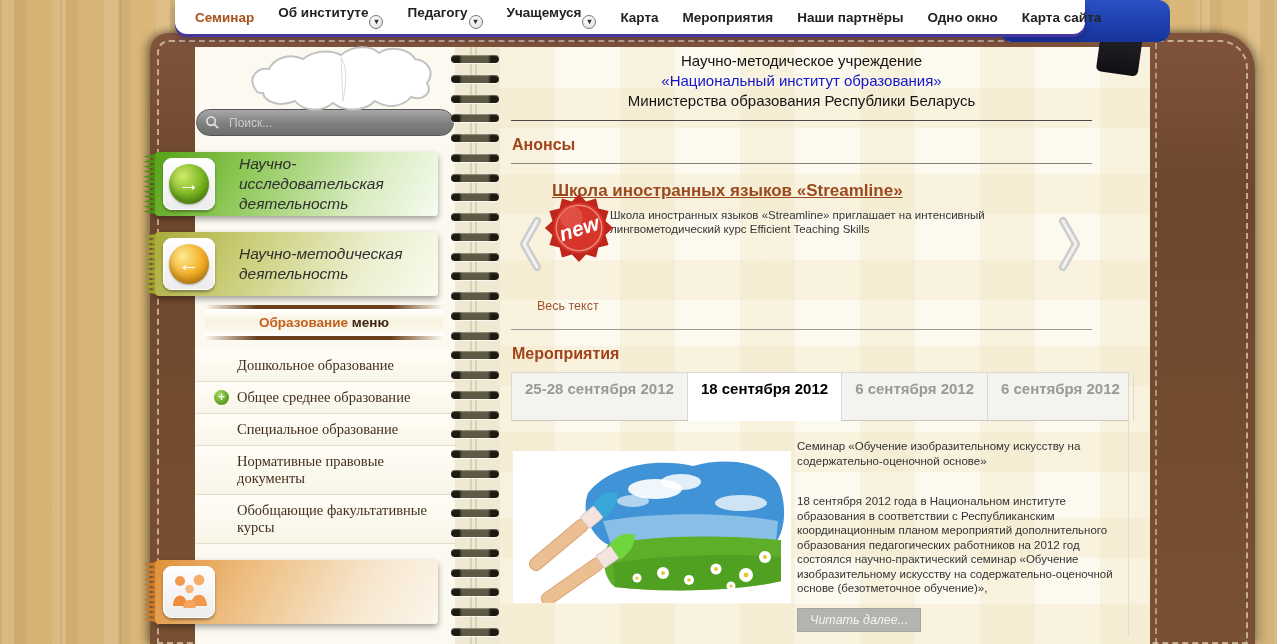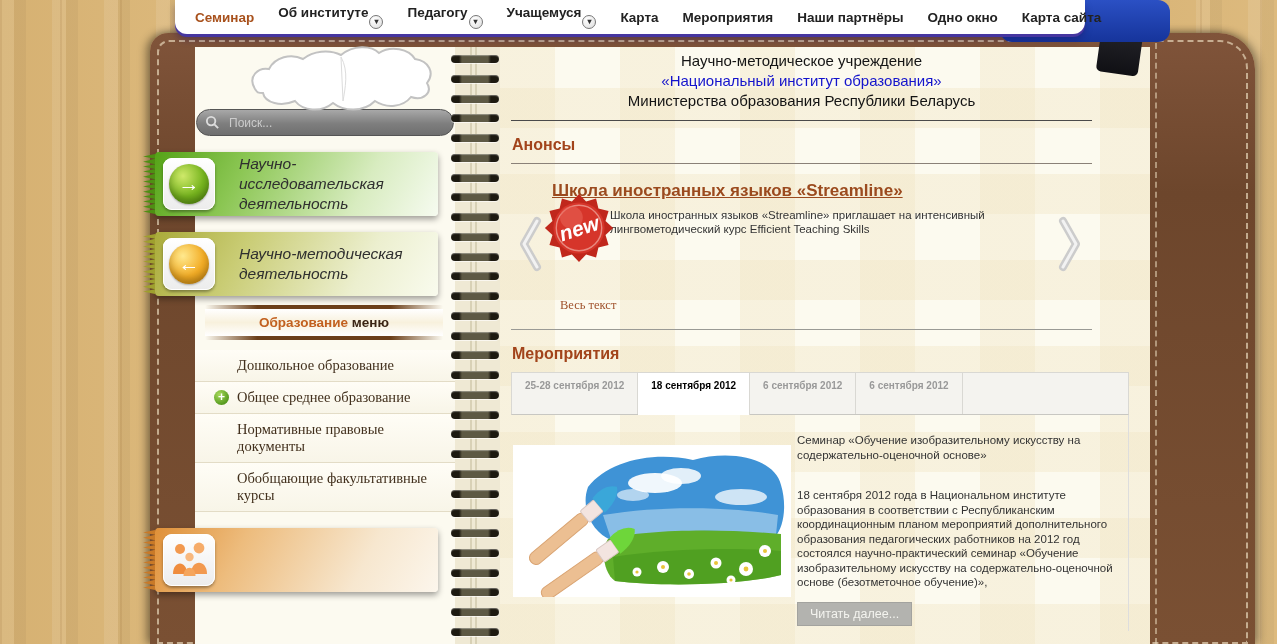--- a/index.html
+++ b/index.html
@@ -107,35 +107,35 @@
   hr{border:0;width:581px;margin:0;}
   hr.h1{border-top:1px solid #4a4a4a;margin-top:9px;}
   hr.h2{border-top:1px solid #8a8178;}
   hr.h3{border-top:1px solid #9a9a95;margin-top:16px;}
   .section-title{color:#a2441b;font-size:16px;font-weight:bold;margin:15px 0 9px 1px;}
   .announce{position:relative;height:132px;margin-top:17px;}
   .badge-new{position:absolute;left:32px;top:11px;width:72px;height:72px;}
   .announce-title{margin-left:41px;width:440px;font-size:17px;font-weight:bold;color:#9b4a1e;
     text-decoration:underline;cursor:pointer;}
   .announce-text{margin:7px 0 0 99px;width:378px;font-size:11.5px;color:#333;line-height:14px;}
-  .announce-more{position:absolute;left:49px;bottom:0;color:#a0522d;font-size:12.5px;cursor:pointer;font-family:Liberation Serif, serif;}
+  .announce-more{position:absolute;left:26px;bottom:0;color:#a0522d;font-size:12.5px;cursor:pointer;}
   .car-arrow{position:absolute;top:34px;width:28px;height:58px;cursor:pointer;}
   .car-arrow.left{left:5px;} .car-arrow.right{left:545px;}
   .tabs{display:flex;width:618px;box-sizing:border-box;background:#f4f3ef;
     border:1px solid #d9d8d3;border-bottom:1px solid #c8c7c2;}
-  .tab{padding:7px 13px 6px;font-size:10px;font-weight:bold;color:#999;border-right:1px solid #d9d8d3;
+  .tab{padding:7px 13px 6px;font-size:15px;font-weight:bold;color:#999;border-right:1px solid #d9d8d3;
     white-space:nowrap;cursor:pointer;}
   .tab.active{background:#fff;color:#000;margin-bottom:-1px;padding-bottom:24px;position:relative;}
   .article{display:flex;width:618px;box-sizing:border-box;border-right:1px solid #ddd;
     padding:16px 0 0 2px;min-height:216px;}
   .article-image{width:278px;height:152px;margin-top:14px;flex:none;background:#fff;}
   .article-col{flex:1;padding:2px 8px 0 6px;font-size:11.5px;color:#333;line-height:14.5px;}
   .article-title{margin:0 0 26px 0;}
   .read-more{display:inline-block;margin-top:12px;background:#b3b3af;border:1px solid #a3a39f;
-    color:#f4f4ef;padding:4px 12px;font-size:12.5px;cursor:pointer;}
+    color:#f4f4ef;padding:4px 12px;font-size:12.5px;cursor:pointer;font-style:italic;}
 </style>
 </head>
 <body>
 
 <div class="wood"></div>
 
 <div class="notebook">
   <div class="stitch-outer"></div>
   <div class="stitch-inner-right"></div>
 </div>
@@ -180,20 +180,21 @@
     <div class="side-header">
       <span class="accent">Образование</span>
       <span class="rest">меню</span>
     </div>
 
     <ul class="side-menu">
       <li>Дошкольное образование</li>
       <li>
         <span class="plus-icon">+</span><span>Общее среднее образование</span>
       </li>
+      <li>Специальное образование</li>
       <li>Нормативные правовые документы</li>
       <li>Обобщающие факультативные курсы</li>
     </ul>
 
     <div class="ribbon r3">
       <div class="icon-tile">
         <svg width="40" height="40" viewBox="0 0 40 40">
           <circle cx="11" cy="9" r="5" fill="#f2994f"></circle>
             <path d="M4,34 C4,20 18,20 18,34 Z" fill="#ef8c3d"></path>
           <circle cx="30" cy="8" r="5.4" fill="#f6ac6a"></circle>

